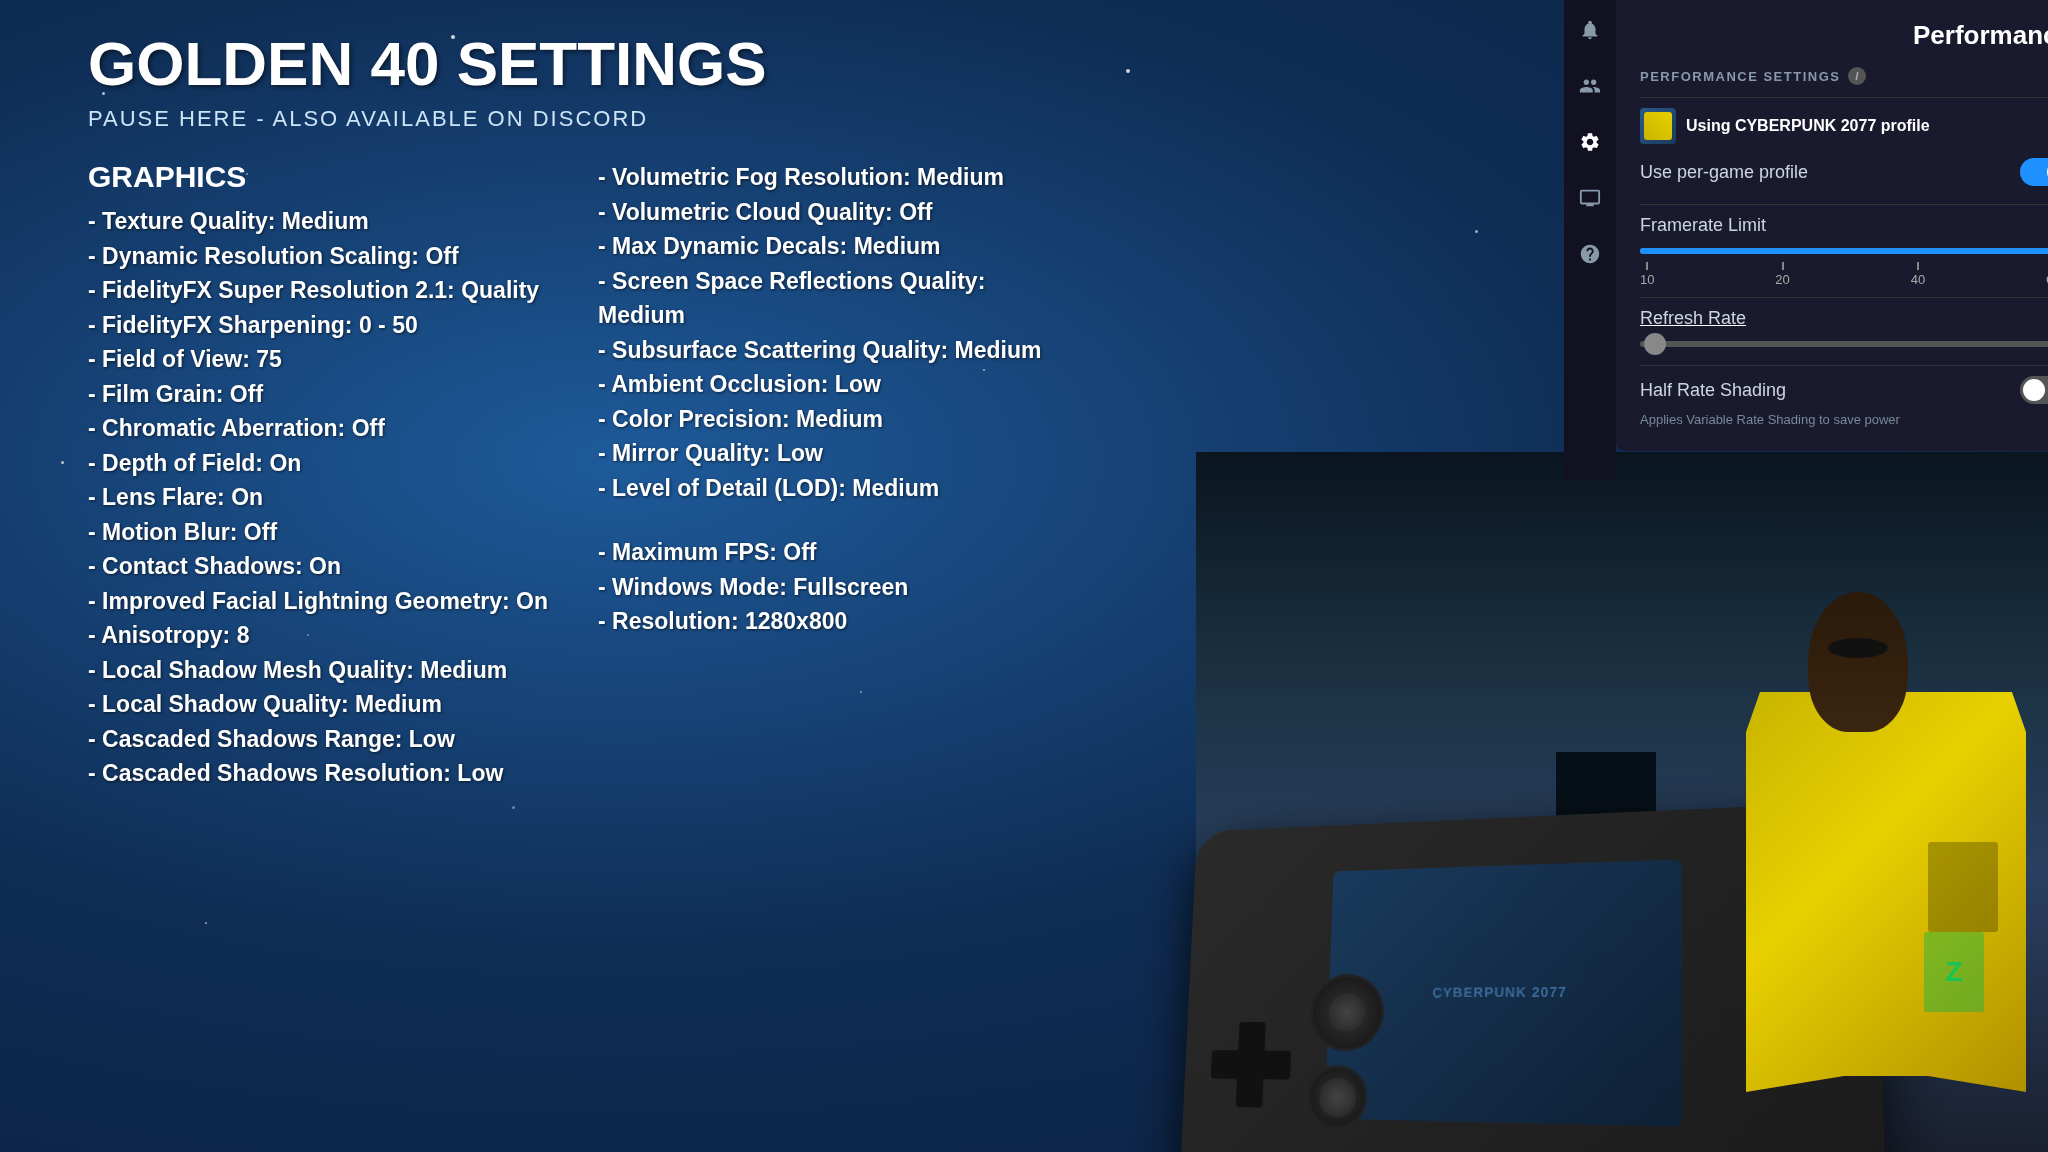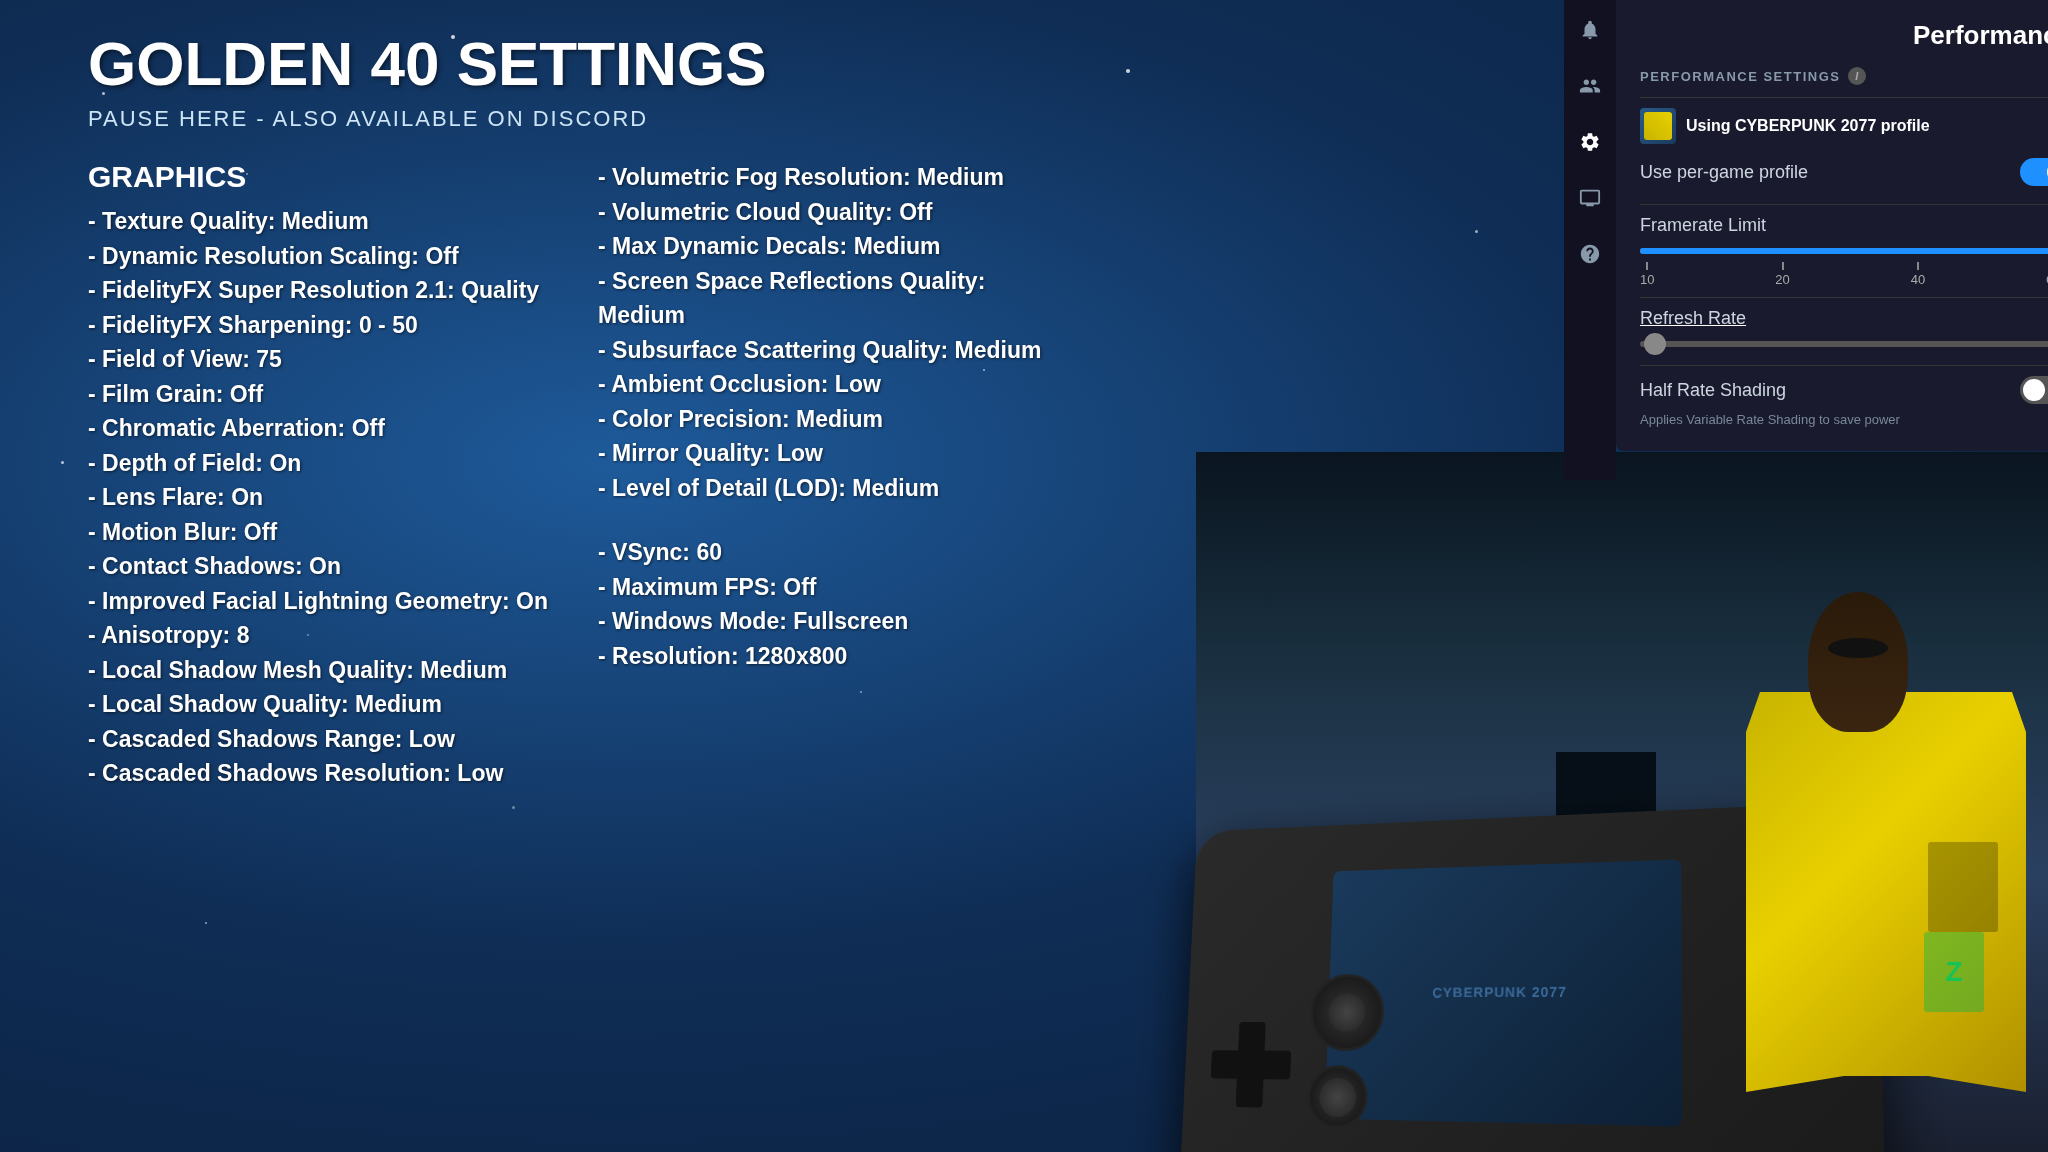--- a/index.html
+++ b/index.html
@@ -518,21 +518,20 @@
         <div class="setting-item">- Volumetric Cloud Quality: Off</div>
         <div class="setting-item">- Max Dynamic Decals: Medium</div>
         <div class="setting-item">- Screen Space Reflections Quality: Medium</div>
         <div class="setting-item">- Subsurface Scattering Quality: Medium</div>
         <div class="setting-item">- Ambient Occlusion: Low</div>
         <div class="setting-item">- Color Precision: Medium</div>
         <div class="setting-item">- Mirror Quality: Low</div>
         <div class="setting-item">- Level of Detail (LOD): Medium</div>
 
         <div style="margin-top:30px"></div>
-        <div class="setting-item">- VSync: 60</div>
         <div class="setting-item">- Maximum FPS: Off</div>
         <div class="setting-item">- Windows Mode: Fullscreen</div>
         <div class="setting-item">- Resolution: 1280x800</div>
       </div>
     </div>
   </div>
 
   <div class="right-panel">
 
     <div class="city-bg">

